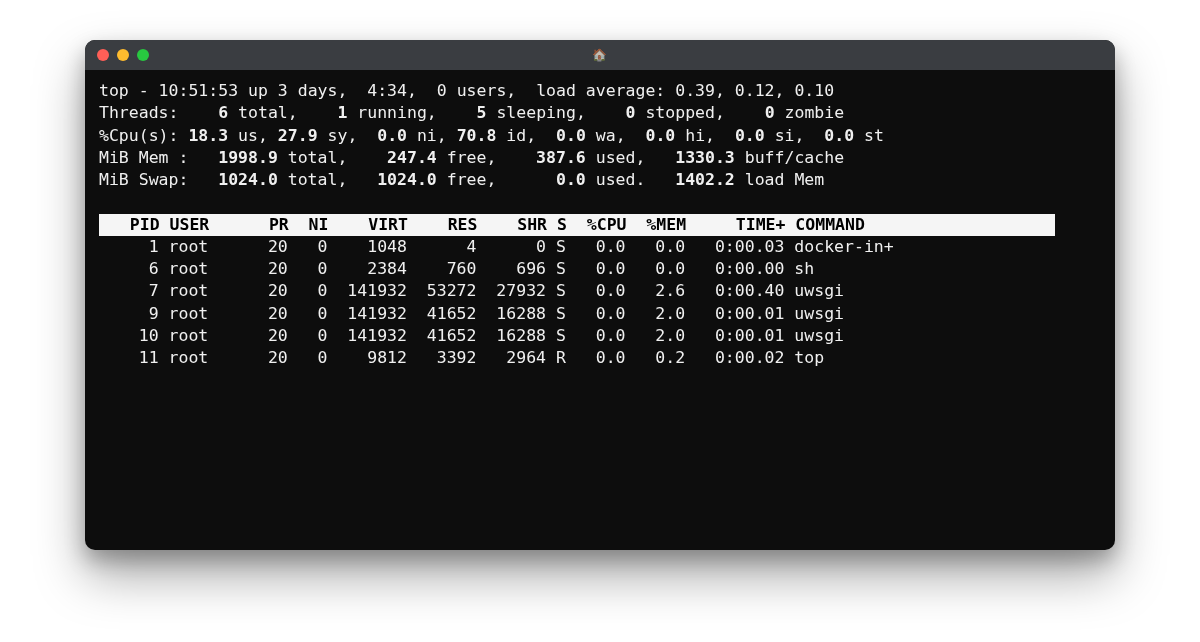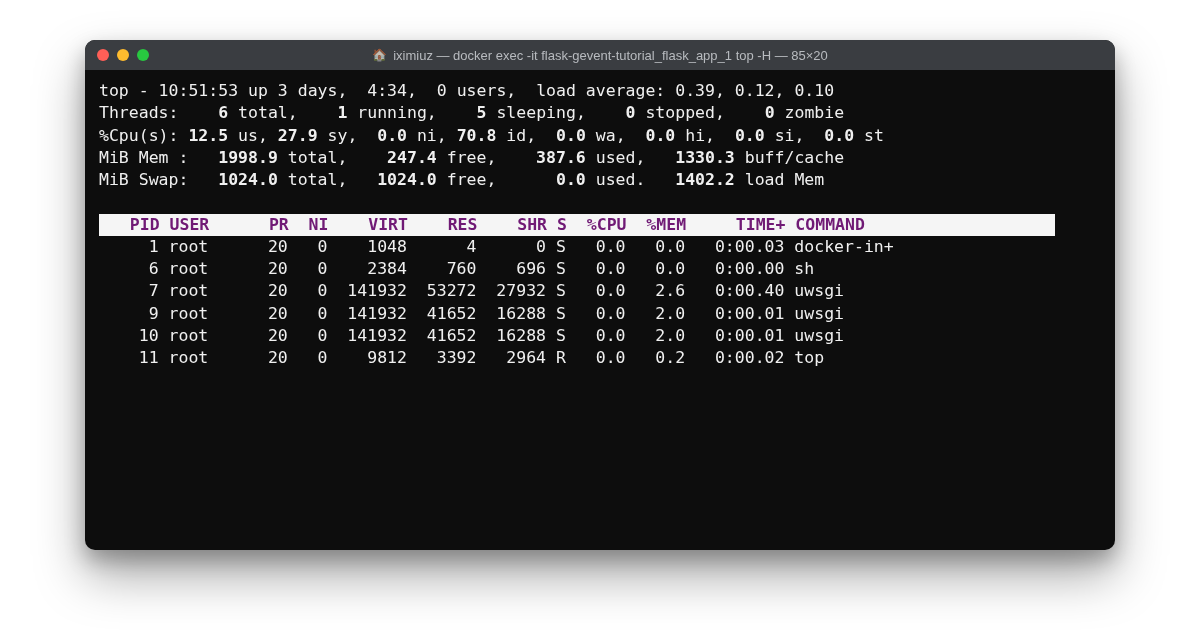--- a/index.html
+++ b/index.html
@@ -62,46 +62,45 @@
       font-size: 16.5px;
       line-height: 1.35;
       white-space: pre;
       font-weight: 400;
       min-height: 480px;
     }
     .b { font-weight: 700; }
     .header-row {
       display: inline-block;
       background: #f5f5f5;
-      color: #701a75;
+      color: #000000;
       font-weight: 700;
       padding: 0 1px;
     }
     .proc-row {
       display: block;
     }
     .proc-row.bold { font-weight: 400; }
   </style>
 </head>
 <body>
 
 <div class="window">
   <div class="titlebar">
     <div class="traffic-lights">
       <div class="tl tl-close"></div>
       <div class="tl tl-min"></div>
       <div class="tl tl-max"></div>
     </div>
     <div class="titlebar-title">
       <span class="home-icon">🏠</span>
-      <span>iximiuz — docker exec -it flask-gevent-tutorial_flask_app_1 top -H — 85×20</span>
     </div>
   </div>
 
   <div class="term"><span><span>top - </span><span>10:51:53</span><span> up 3 days,  4:34,  </span><span>0 users</span><span>,  load average: 0.39, 0.12, 0.10</span></span>
 <span><span>Threads:</span><span class="b">    6 </span><span>total,</span><span class="b">    1 </span><span>running,</span><span class="b">    5 </span><span>sleeping,</span><span class="b">    0 </span><span>stopped,</span><span class="b">    0 </span><span>zombie</span></span>
-<span><span>%Cpu(s):</span><span class="b"> 12.5 </span><span>us,</span><span class="b"> 27.9 </span><span>sy,</span><span class="b">  0.0 </span><span>ni,</span><span class="b"> 70.8 </span><span>id,</span><span class="b">  0.0 </span><span>wa,</span><span class="b">  0.0 </span><span>hi,</span><span class="b">  0.0 </span><span>si,</span><span class="b">  0.0 </span><span>st</span></span>
+<span><span>%Cpu(s):</span><span class="b"> 18.3 </span><span>us,</span><span class="b"> 27.9 </span><span>sy,</span><span class="b">  0.0 </span><span>ni,</span><span class="b"> 70.8 </span><span>id,</span><span class="b">  0.0 </span><span>wa,</span><span class="b">  0.0 </span><span>hi,</span><span class="b">  0.0 </span><span>si,</span><span class="b">  0.0 </span><span>st</span></span>
 <span><span>MiB Mem :</span><span class="b">   1998.9 </span><span>total,</span><span class="b">    247.4 </span><span>free,</span><span class="b">    387.6 </span><span>used,</span><span class="b">   1330.3 </span><span>buff/cache</span></span>
 <span><span>MiB Swap:</span><span class="b">   1024.0 </span><span>total,</span><span class="b">   1024.0 </span><span>free,</span><span class="b">      0.0 </span><span>used.</span><span class="b">   1402.2 </span><span>load Mem</span></span>
 
 <span class="header-row">   PID USER      PR  NI    VIRT    RES    SHR S  %CPU  %MEM     TIME+ COMMAND                   </span>
 <span id="proc-rows"><span class="proc-row">     1 root      20   0    1048      4      0 S   0.0   0.0   0:00.03 docker-in+</span><span class="proc-row">     6 root      20   0    2384    760    696 S   0.0   0.0   0:00.00 sh</span><span class="proc-row">     7 root      20   0  141932  53272  27932 S   0.0   2.6   0:00.40 uwsgi</span><span class="proc-row">     9 root      20   0  141932  41652  16288 S   0.0   2.0   0:00.01 uwsgi</span><span class="proc-row">    10 root      20   0  141932  41652  16288 S   0.0   2.0   0:00.01 uwsgi</span><span class="proc-row bold">    11 root      20   0    9812   3392   2964 R   0.0   0.2   0:00.02 top</span></span></div>
 </div>
 
 </body></html>

